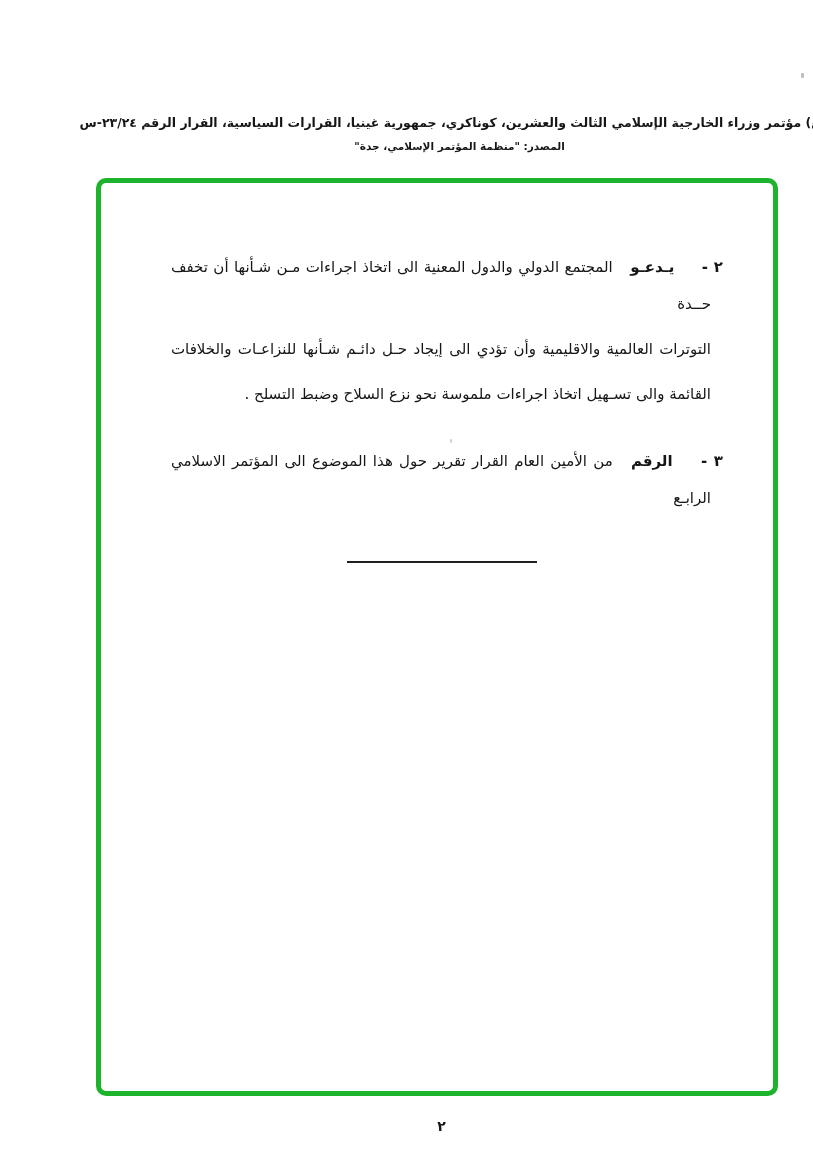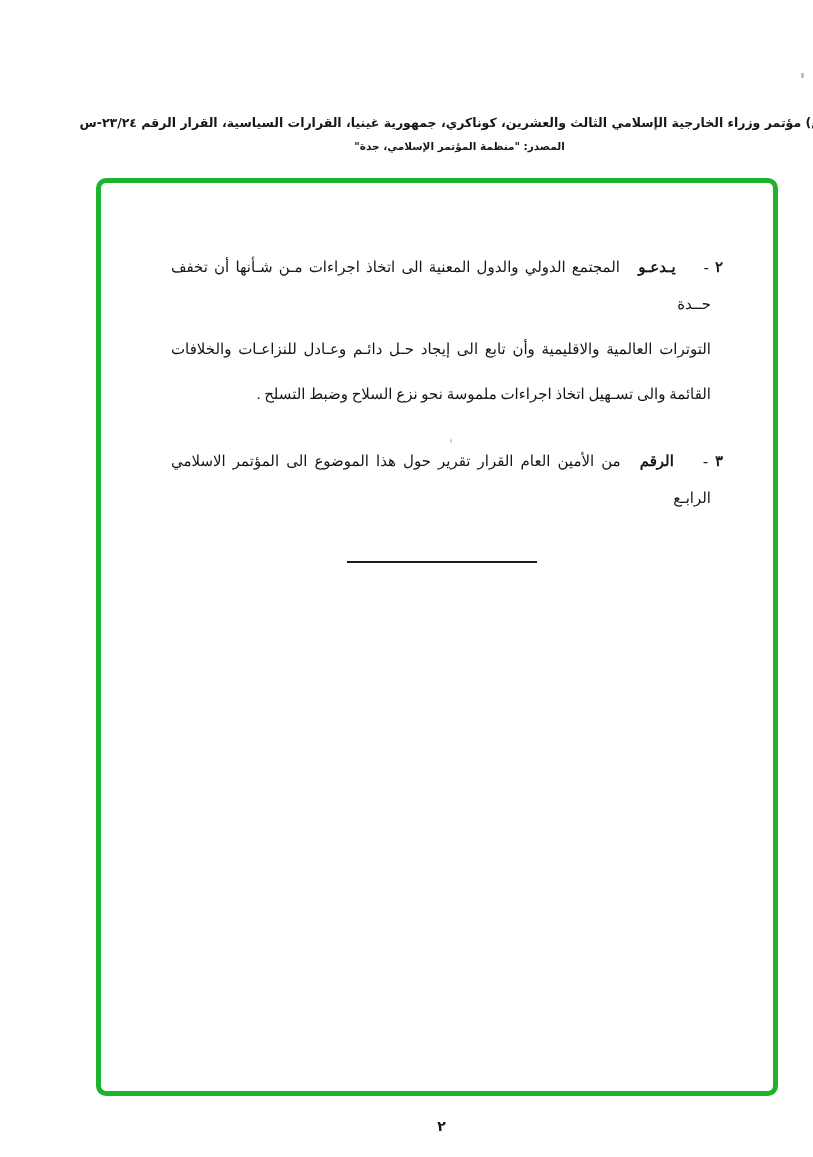--- a/index.html
+++ b/index.html
@@ -28,21 +28,21 @@
   
   .frame {
     position:absolute; left:64px; top:146px;
     width:682px; height:918px;
     border:5px solid #1db32d; border-radius:10px;
     background:#ffffff;
   }
   .content {
     direction:rtl;
     padding:50px 38px 0 46px;
-    font-size:15px; line-height:37px;font-family:Liberation Serif, serif;
+    font-size:15px; line-height:37px;
   }
   .para { }
   .para-3 { margin-top:30px; }
   .line { }
   .line-first { text-align:justify; text-align-last:justify; }
   .line-just  { text-align:justify; text-align-last:justify; }
   .line-last  { }
   .line-indent { padding-right:238px; white-space:nowrap; }
   .marker { font-weight:bold; margin-right:-12px; margin-left:14px; }
   .lead { font-weight:bold; margin-left:4px; }
@@ -79,21 +79,21 @@
 
   <div class="frame">
     <div class="content">
 
       <section class="para para-2">
         <div class="line line-first">
           <span class="marker">٢ -</span>
           <span class="lead">يـدعـو</span>
           <span>المجتمع الدولي والدول المعنية الى اتخاذ اجراءات مـن شـأنها أن تخفف حــدة</span>
         </div>
-        <div class="line line-just">التوترات العالمية والاقليمية وأن تابع الى إيجاد حـل دائـم وعـادل للنزاعـات والخلافات</div>
+        <div class="line line-just">التوترات العالمية والاقليمية وأن تؤدي الى إيجاد حـل دائـم شـأنها للنزاعـات والخلافات</div>
         <div class="line line-last">القائمة والى تسـهيل اتخاذ اجراءات ملموسة نحو نزع السلاح وضبط التسلح .</div>
       </section>
 
       <section class="para para-3">
         <div class="line line-first">
           <span class="marker">٣ -</span>
           <span class="lead">الرقم</span>
           <span>من الأمين العام القرار تقرير حول هذا الموضوع الى المؤتمر الاسلامي الرابـع</span>
         </div>
       </section>

